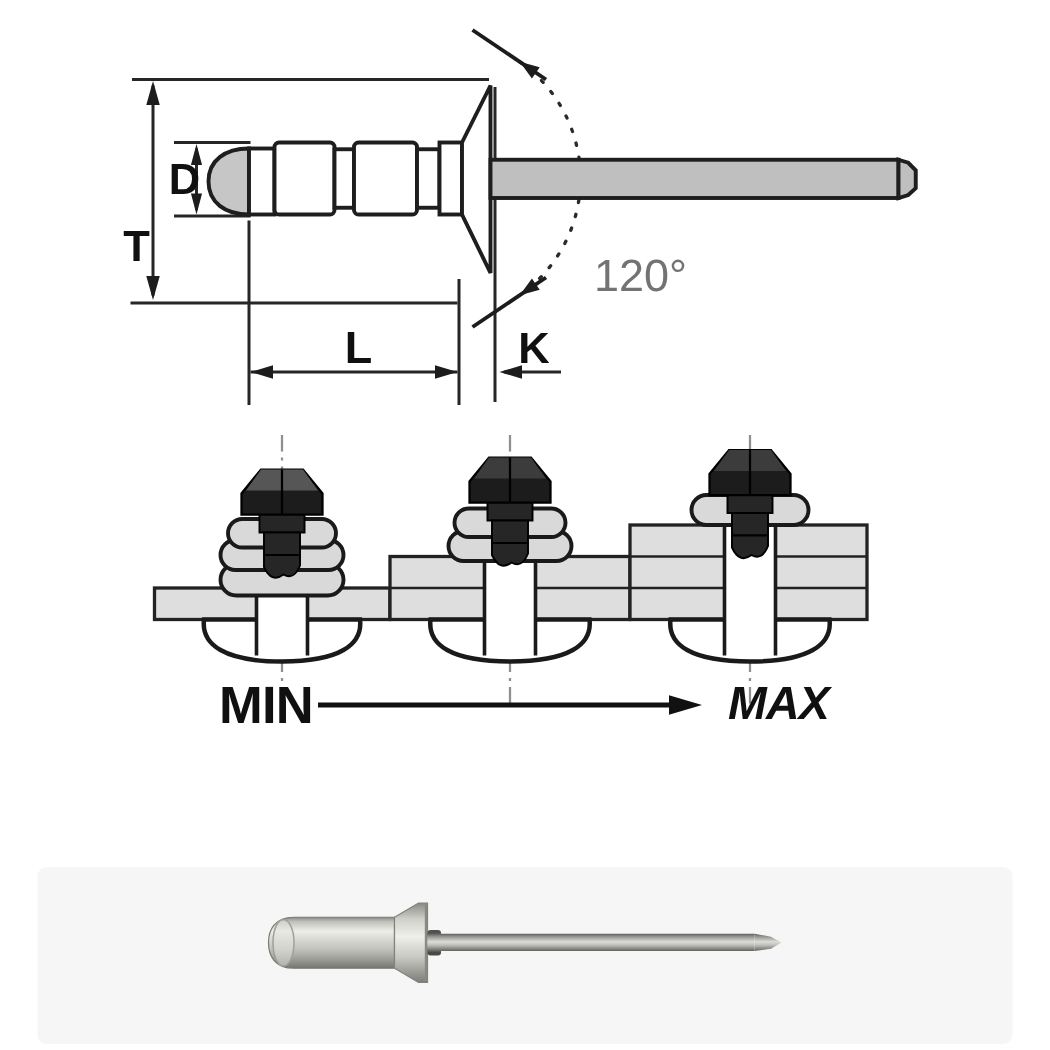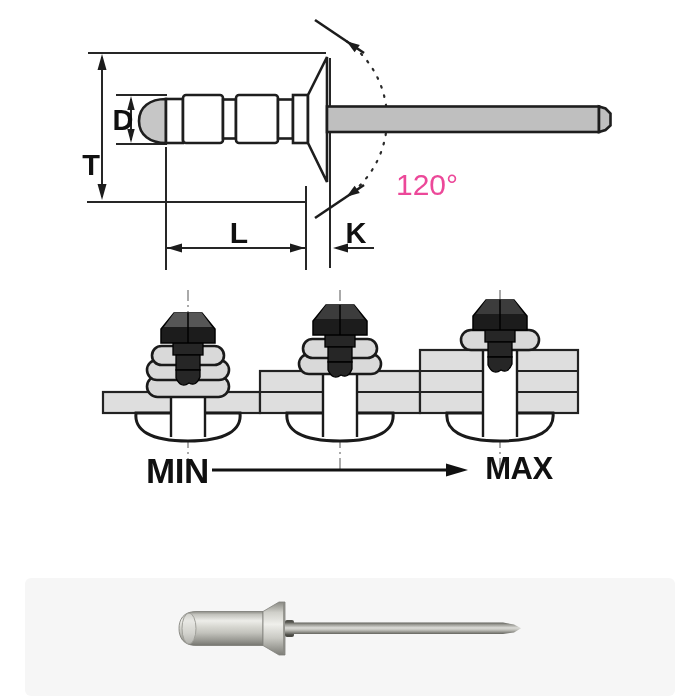--- a/index.html
+++ b/index.html
@@ -11,24 +11,24 @@
   .dim-label{
     position:absolute;font-weight:bold;color:#101010;text-align:center;
     line-height:1;white-space:nowrap;
   }
   .lbl-T{left:74px;top:151px;width:34px;font-size:29px;}
   .lbl-D{left:106px;top:106px;width:34px;font-size:29px;}
   .lbl-L{left:220px;top:218px;width:38px;font-size:30px;}
   .lbl-K{left:338px;top:219px;width:36px;font-size:29px;}
   .lbl-angle{
     position:absolute;left:396px;top:170px;width:90px;font-size:30px;
-    font-weight:normal;color:#ec4899;line-height:1;text-align:left;white-space:nowrap;
+    font-weight:normal;color:#737373;line-height:1;text-align:left;white-space:nowrap;
   }
   .lbl-min{left:146px;top:453px;width:60px;font-size:35px;letter-spacing:-0.5px;}
-  .lbl-max{left:477px;top:453px;width:84px;font-size:31px;letter-spacing:-0.5px;}
+  .lbl-max{left:477px;top:453px;width:84px;font-size:31px;letter-spacing:-0.5px;font-style:italic;}
 </style>
 </head>
 <body>
 
 <div class="figure">
 
   <svg width="700" height="700" viewBox="0 0 700 700">
     <defs>
       <linearGradient id="gBody" x1="0" y1="611" x2="0" y2="646" gradientUnits="userSpaceOnUse">
         <stop offset="0" stop-color="#83837d"></stop>

